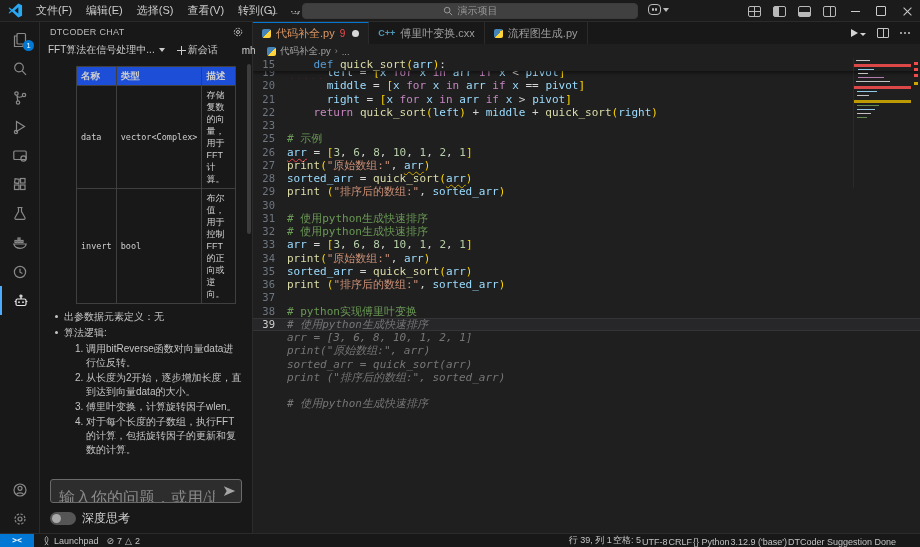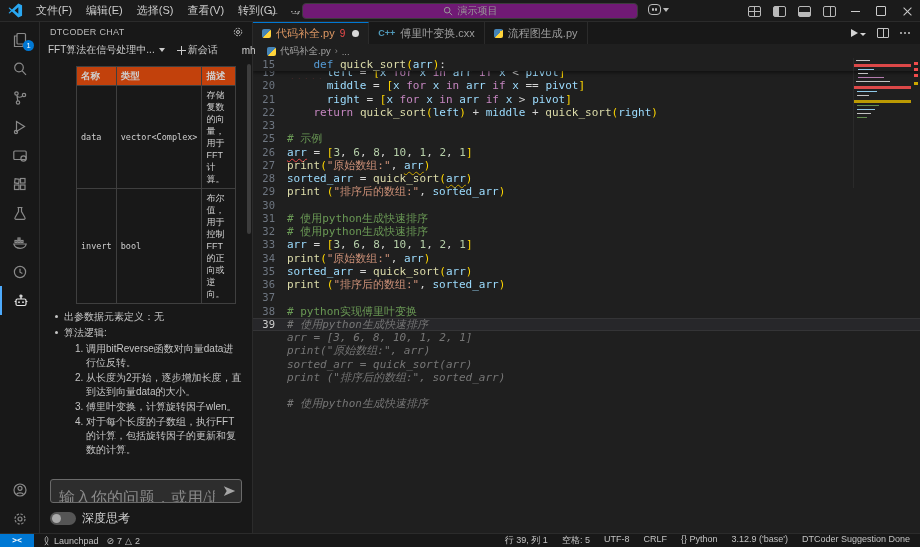--- a/index.html
+++ b/index.html
@@ -8,21 +8,21 @@
   #app{position:relative;width:920px;height:516px;background:#181818;color:#ccc;font-size:11px}
 
   
   .titlebar{position:relative;height:22px;background:#1b1b1b;border-bottom:1px solid #2b2b2b;
     display:flex;align-items:center}
   .vs-logo{width:15px;height:15px;margin:0 6px 0 8px;flex:none}
   .menus{display:flex;align-items:center}
   .menu-item{padding:0 7px;font-size:11px;color:#ccc;cursor:default}
   .nav-arrows{position:absolute;left:268px;top:0;height:22px;display:flex;align-items:center;gap:10px;color:#bbb;font-size:12px}
   .nav-arrows .fwd{color:#bbb}
-  .searchbox{position:absolute;left:302px;top:3px;width:336px;height:16px;background:#701a75;
+  .searchbox{position:absolute;left:302px;top:3px;width:336px;height:16px;background:#404040;
     border:1px solid #3c3c3c;border-radius:4px;display:flex;align-items:center;justify-content:center;
     gap:5px;color:#989898;font-size:10px}
   .copilot{position:absolute;left:648px;top:4px;display:flex;align-items:center;gap:2px}
   .cop-face{width:13px;height:11px;border:1px solid #bbb;border-radius:4px;position:relative}
   .cop-face i{position:absolute;top:3px;width:2px;height:3px;background:#bbb;border-radius:1px}
   .cop-face i.l{left:3px}.cop-face i.r{right:3px}
   .caret-down{width:0;height:0;border-left:3px solid transparent;border-right:3px solid transparent;border-top:4px solid #bbb}
   .tb-right{position:absolute;right:0;top:0;height:22px;display:flex;align-items:center}
   .lay-ic{width:13px;height:11px;border:1px solid #b9b9b9;border-radius:2px;margin:0 6px;position:relative}
   .lay-grid::before{content:"";position:absolute;left:5px;top:0;bottom:0;width:1px;background:#b9b9b9}
@@ -58,21 +58,21 @@
   .tri-down{width:0;height:0;border-left:3.5px solid transparent;border-right:3.5px solid transparent;border-top:4px solid #ccc}
   .newsess{display:flex;align-items:center;gap:2px;cursor:pointer;margin-left:6px}
   .plus{position:relative;width:9px;height:9px}
   .plus::before{content:"";position:absolute;left:4px;top:0;width:1px;height:9px;background:#ccc}
   .plus::after{content:"";position:absolute;top:4px;left:0;width:9px;height:1px;background:#ccc}
   .vdiv{width:1px;height:12px;background:#3c3c3c}
   .chat-scroll{flex:1;overflow:hidden;padding:4px 10px 0 10px;font-size:10px;line-height:14px;color:#c5c5c5;position:relative}
   .chat-sbar{position:absolute;right:1px;top:4px;width:4px;height:170px;background:#3d3d3d;border-radius:2px}
   table.params{border-collapse:collapse;margin:2px 0 6px 26px;width:160px;font-size:9px;line-height:12px}
   table.params th,table.params td{border:1px solid #3f3f3f;padding:3px 4px;text-align:left;vertical-align:middle;color:#cfcfcf}
-  table.params th{background:#c2410c;font-weight:bold;font-size:9.5px}
+  table.params th{background:#1d4ed8;font-weight:bold;font-size:9.5px}
   table.params td.mono{font-family:"DejaVu Sans Mono",monospace;font-size:8.5px}
   ul.blist{list-style:none;margin:2px 0 0 4px}
   ul.blist>li{position:relative;padding-left:10px;margin-bottom:2px}
   ul.blist>li::before{content:"";position:absolute;left:1px;top:5px;width:3px;height:3px;border-radius:50%;background:#c5c5c5}
   ol.sub-list{margin:2px 0 2px 10px;padding-left:12px}
   ol.sub-list li{margin-bottom:1px}
   .chat-bottom{padding:4px 10px 6px 10px}
   .ask-wrap{position:relative;height:24px}
   .ask-input{width:100%;height:24px;background:#2d2d2d;border:1px solid #6a6a6a;border-radius:3px;
     color:#bdbdbd;font-size:16px;padding:13px 26px 0 8px;outline:none;font-family:Liberation Serif, serif}
@@ -133,21 +133,21 @@
   .ruler{position:absolute;right:2px;top:0;width:4px;height:100%;z-index:4}
   .ruler-mark{position:absolute;left:0;width:4px}
 
   
   .statusbar{height:14px;background:#181818;border-top:1px solid #2b2b2b;display:flex;align-items:center;
     font-size:9px;color:#c3c3c3}
   .remote{width:34px;height:100%;background:#0078d4;color:#fff;display:flex;align-items:center;justify-content:center;
     font-family:"DejaVu Sans Mono",monospace;font-size:8px;font-weight:bold;cursor:pointer}
   .sb-left{display:flex;align-items:center;gap:8px;padding-left:8px}
   .sb-group{display:flex;align-items:center;gap:3px;cursor:pointer}
-  .sb-right{margin-left:auto;display:flex;align-items:flex-start;gap:14px;padding-right:10px}
+  .sb-right{margin-left:auto;display:flex;align-items:flex-end;gap:1px;padding-right:24px}
   .sb-item{cursor:pointer;white-space:nowrap}
   .sym{font-family:"DejaVu Sans",sans-serif}
 </style>
 </head>
 <body>
 
 <div id="app">
 
   <div class="titlebar">
     <svg class="vs-logo" viewBox="0 0 16 16">

